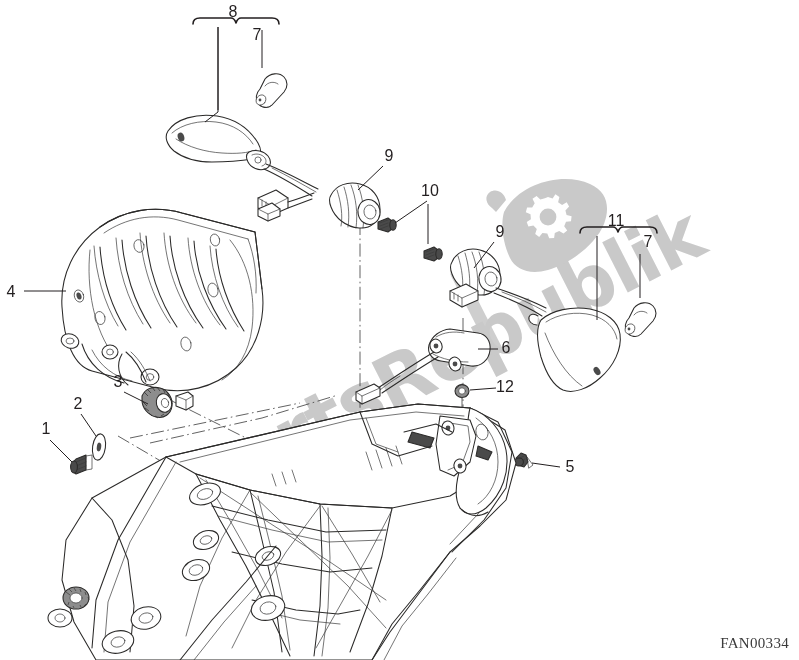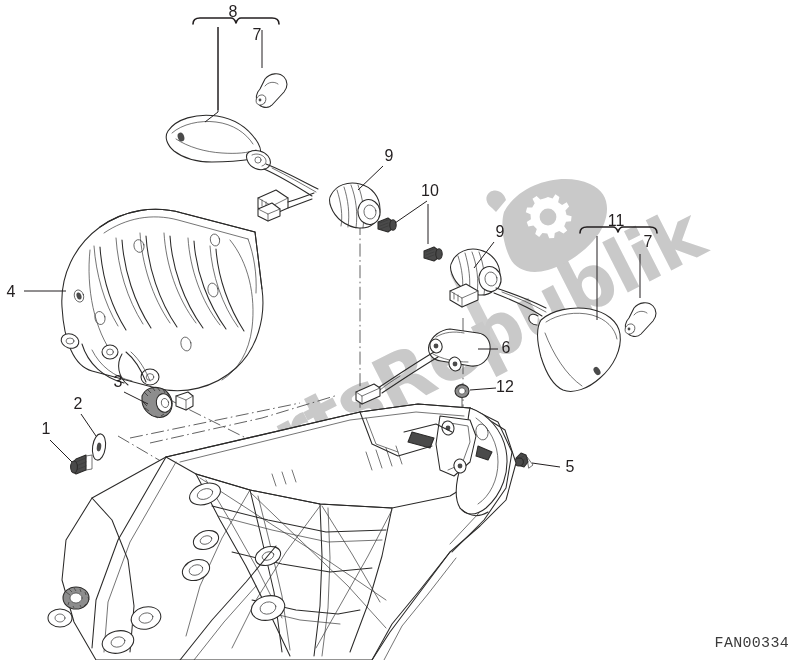--- a/index.html
+++ b/index.html
@@ -10,21 +10,21 @@
   .dwg{fill:none;stroke:#2b2a29;stroke-width:1.05;stroke-linecap:round;stroke-linejoin:round;}
   .dwg-thin{fill:none;stroke:#3a3a3a;stroke-width:0.7;stroke-linecap:round;stroke-linejoin:round;}
   .leader{fill:none;stroke:#231f20;stroke-width:1.0;}
   .bracket{fill:none;stroke:#231f20;stroke-width:1.6;stroke-linecap:round;stroke-linejoin:round;}
   .axis{fill:none;stroke:#3a3a3a;stroke-width:0.8;stroke-dasharray:13 3.5 1.6 3.5;}
   .fillwhite{fill:#ffffff;}
   .filldark{fill:#4a4a4a;}
   .fillmid{fill:#8d8d8d;}
   .wm{fill:#c9c9c9;}
   .wmtext{font-family:"DejaVu Sans",sans-serif;font-weight:bold;font-size:74px;fill:#c9c9c9;letter-spacing:-1px;}
-  #code{position:absolute;right:10px;bottom:8px;font-family:Liberation Mono, monospace;font-size:15px;color:#3b3b3b;letter-spacing:0.3px;}
+  #code{position:absolute;right:10px;bottom:8px;font-family:Liberation Serif, serif;font-size:15px;color:#3b3b3b;letter-spacing:0.3px;}
 </style>
 </head>
 <body>
 
 <div id="page">
 
   <svg id="svgroot" viewBox="0 0 799 660">
 
     <g>
       <g transform="rotate(-27 400 330)">

